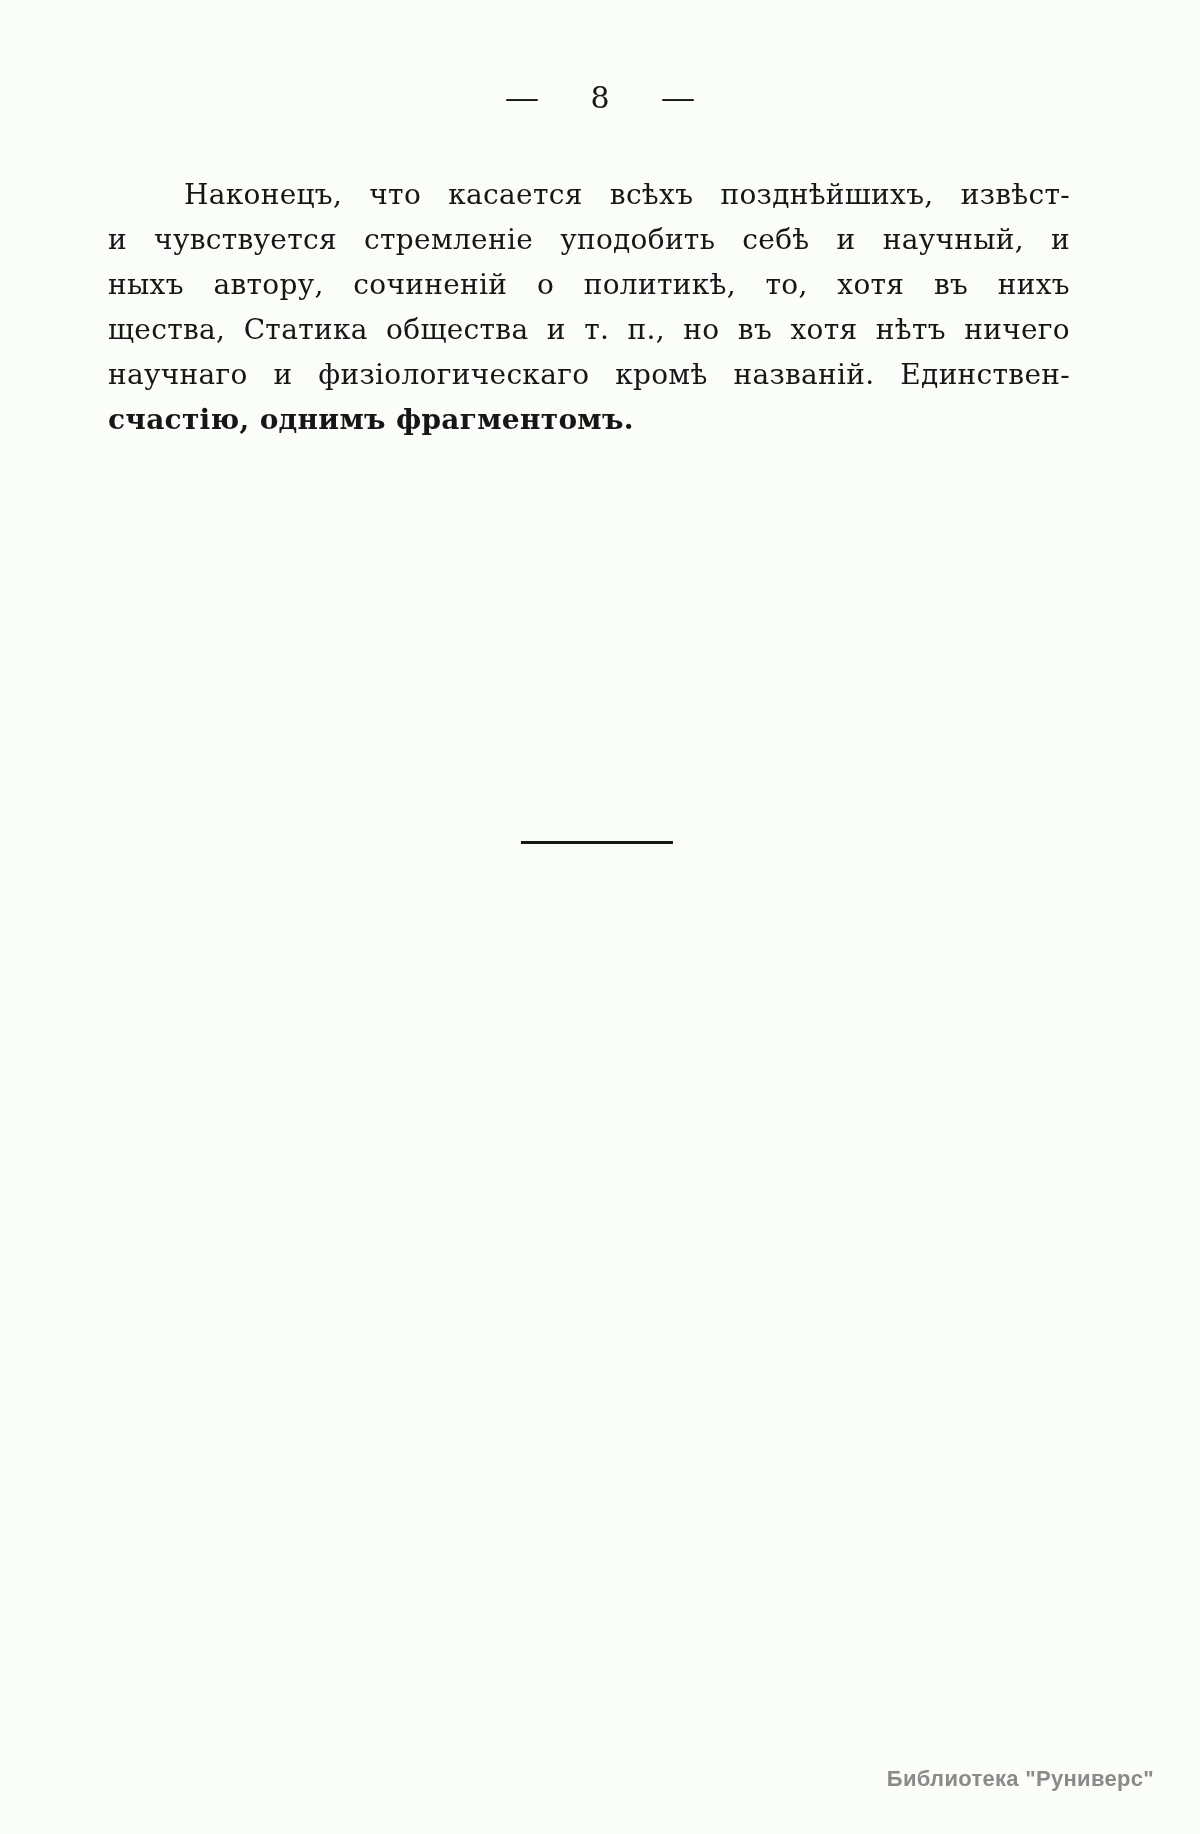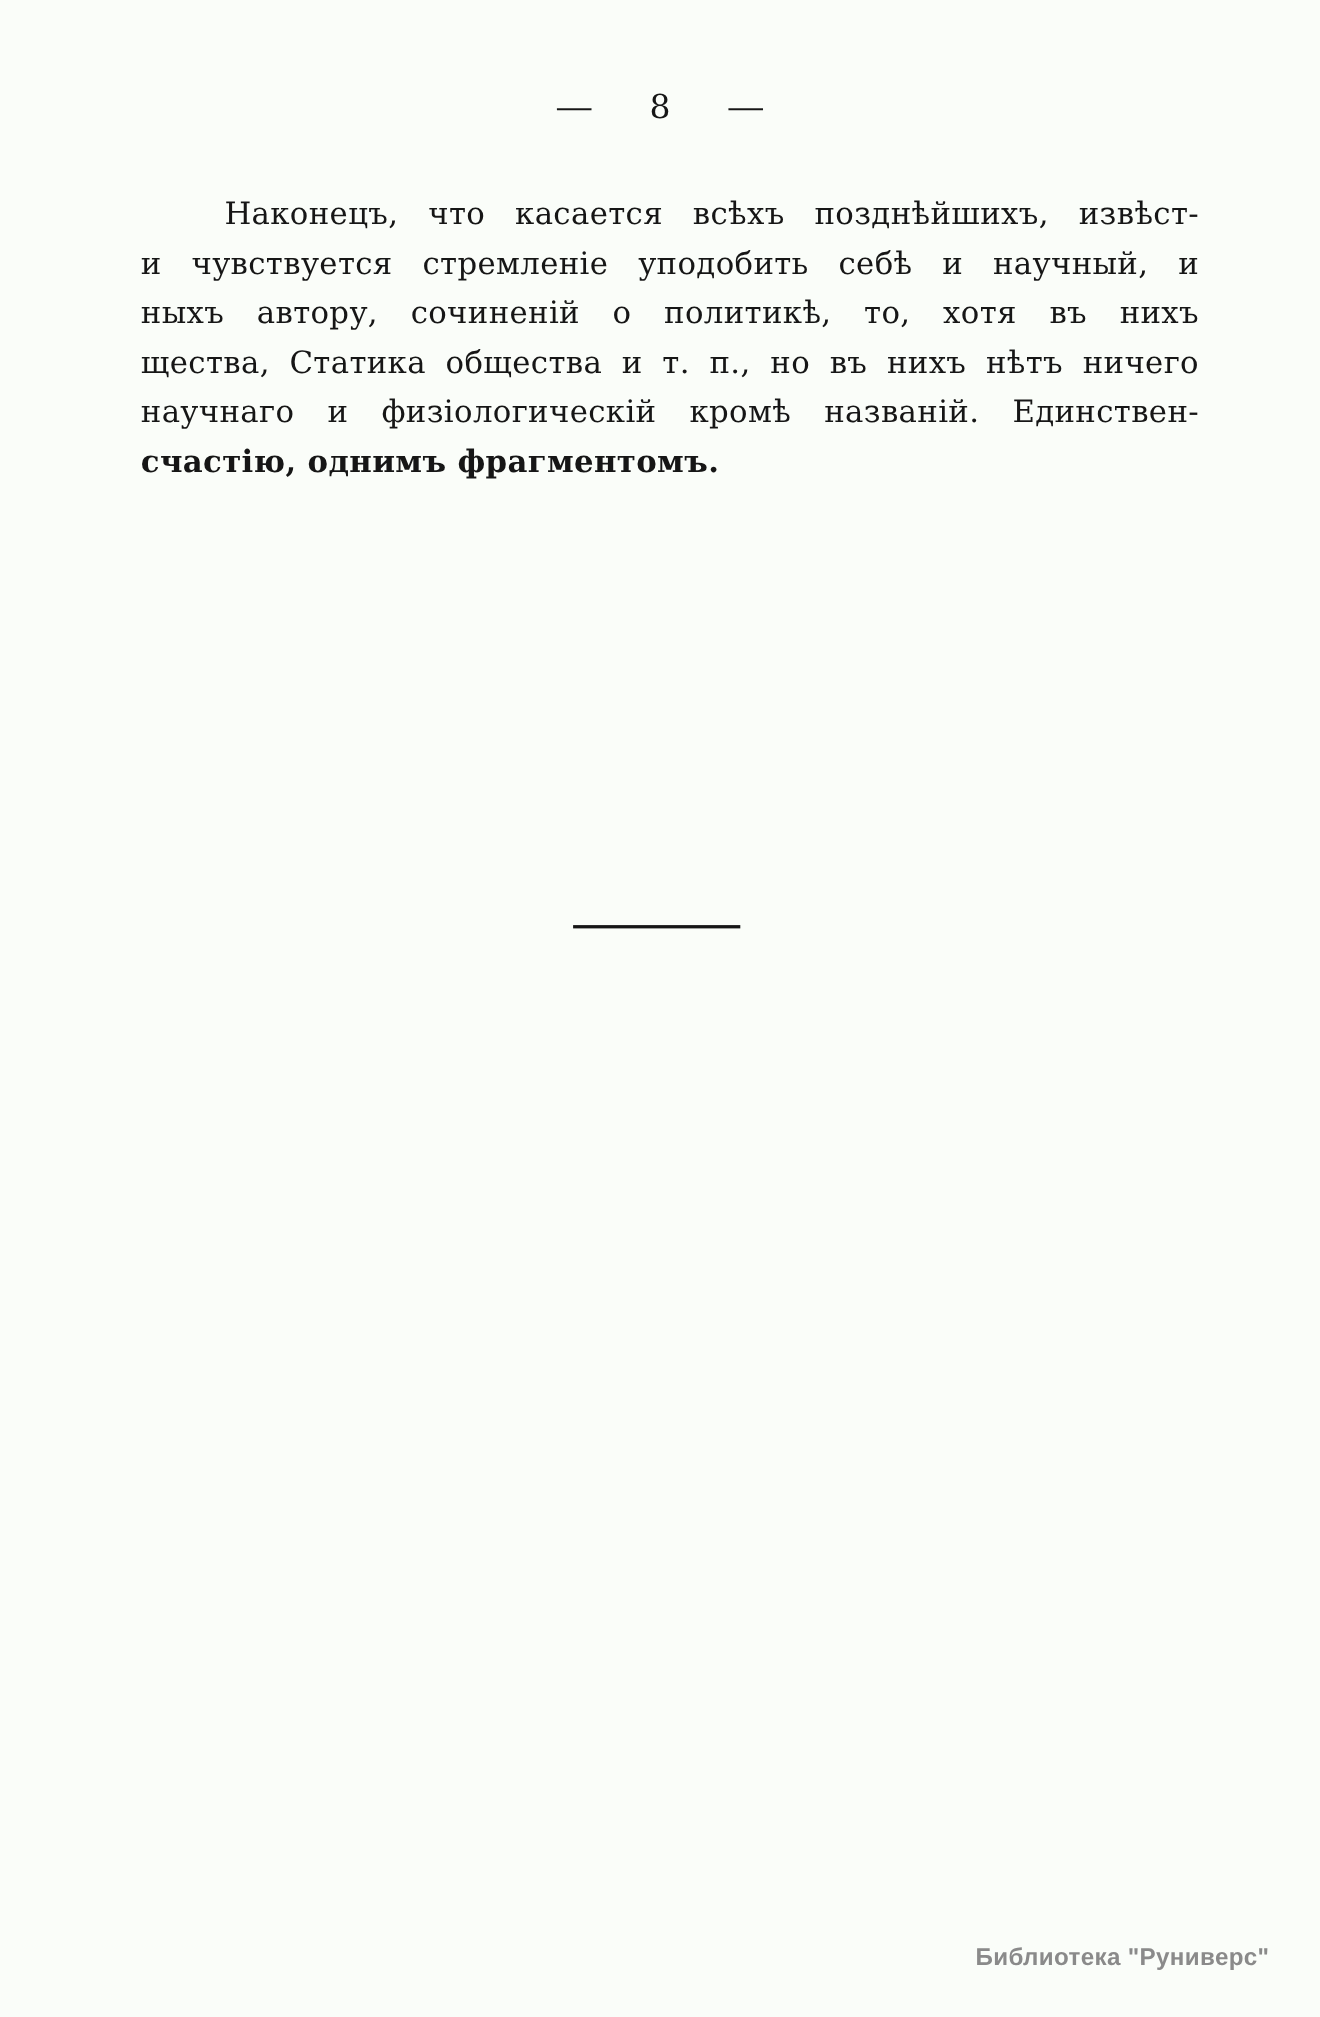--- a/index.html
+++ b/index.html
@@ -36,21 +36,20 @@
     margin: 0 44px;
   }
   .text-block {
     position: absolute;
     top: 172px;
     left: 108px;
     width: 962px;
     font-size: 28px;
     line-height: 45px;
     letter-spacing: 0.3px;
-    margin-left: 20px;
   }
   .line {
     text-align: justify;
     text-align-last: justify;
   }
   .line.indent {
     text-indent: 76px;
   }
   .line.last {
     text-align-last: left;
@@ -83,22 +82,22 @@
   <div class="page-header">
     <span class="dash">—</span>
     <span class="page-num">8</span>
     <span class="dash">—</span>
   </div>
 
   <div class="text-block">
     <div class="line indent">Наконецъ, что касается всѣхъ позднѣйшихъ, извѣст-</div>
     <div class="line">и чувствуется стремленіе уподобить себѣ и научный, и</div>
     <div class="line">ныхъ автору, сочиненій о политикѣ, то, хотя въ нихъ</div>
-    <div class="line">щества, Статика общества и т. п., но въ нихъ нѣтъ ничего</div>
-    <div class="line">научнаго и физіологическій кромѣ названій. Единствен-</div>
+    <div class="line">щества, Статика общества и т. п., но въ хотя нѣтъ ничего</div>
+    <div class="line">научнаго и физіологическаго кромѣ названій. Единствен-</div>
     <div class="line last">счастію, однимъ фрагментомъ.</div>
   </div>
 
   <div class="divider"></div>
 
   <div class="watermark">Библиотека "Руниверс"</div>
 
 </div>
 
 </body></html>

